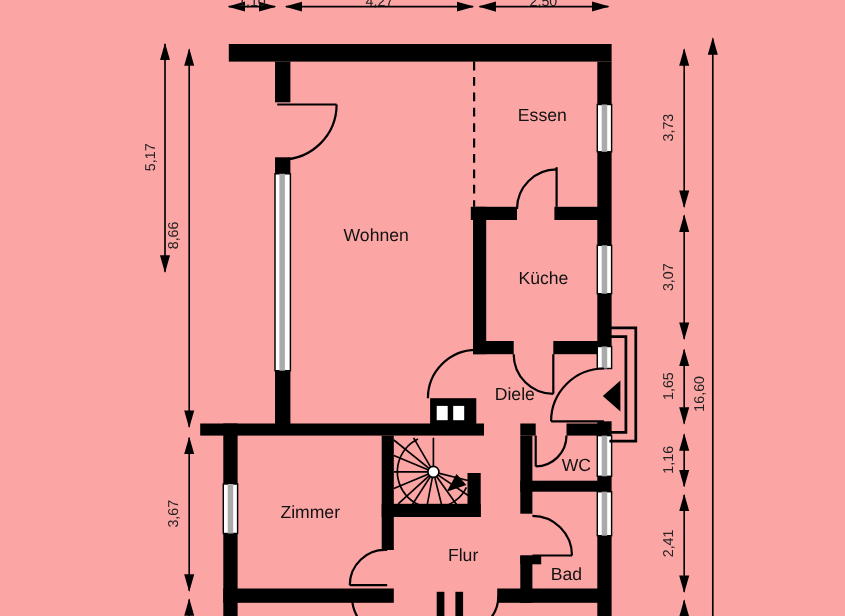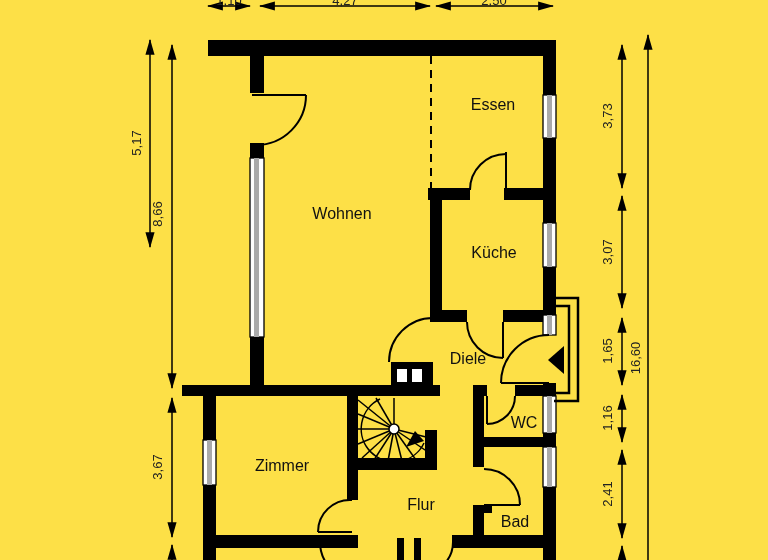--- a/index.html
+++ b/index.html
@@ -1,16 +1,16 @@
 <!DOCTYPE html>
 <html><head>
 <meta charset="utf-8">
 <style>
   html,body{margin:0;padding:0;background:#ffffff;}
-  .canvas{position:relative;width:768px;height:560px;background:#fde047;overflow:hidden;
+  .canvas{position:relative;width:768px;height:560px;background:#fca5a5;overflow:hidden;
           font-family:"Liberation Sans", sans-serif;}
   svg{display:block;}
   text{font-family:"Liberation Sans", sans-serif; fill:#111;}
   .room-label{font-size:16px;}
   .dim-label{font-size:13px; fill:#222;}
 </style>
 </head>
 <body>
 
 <div class="canvas">

